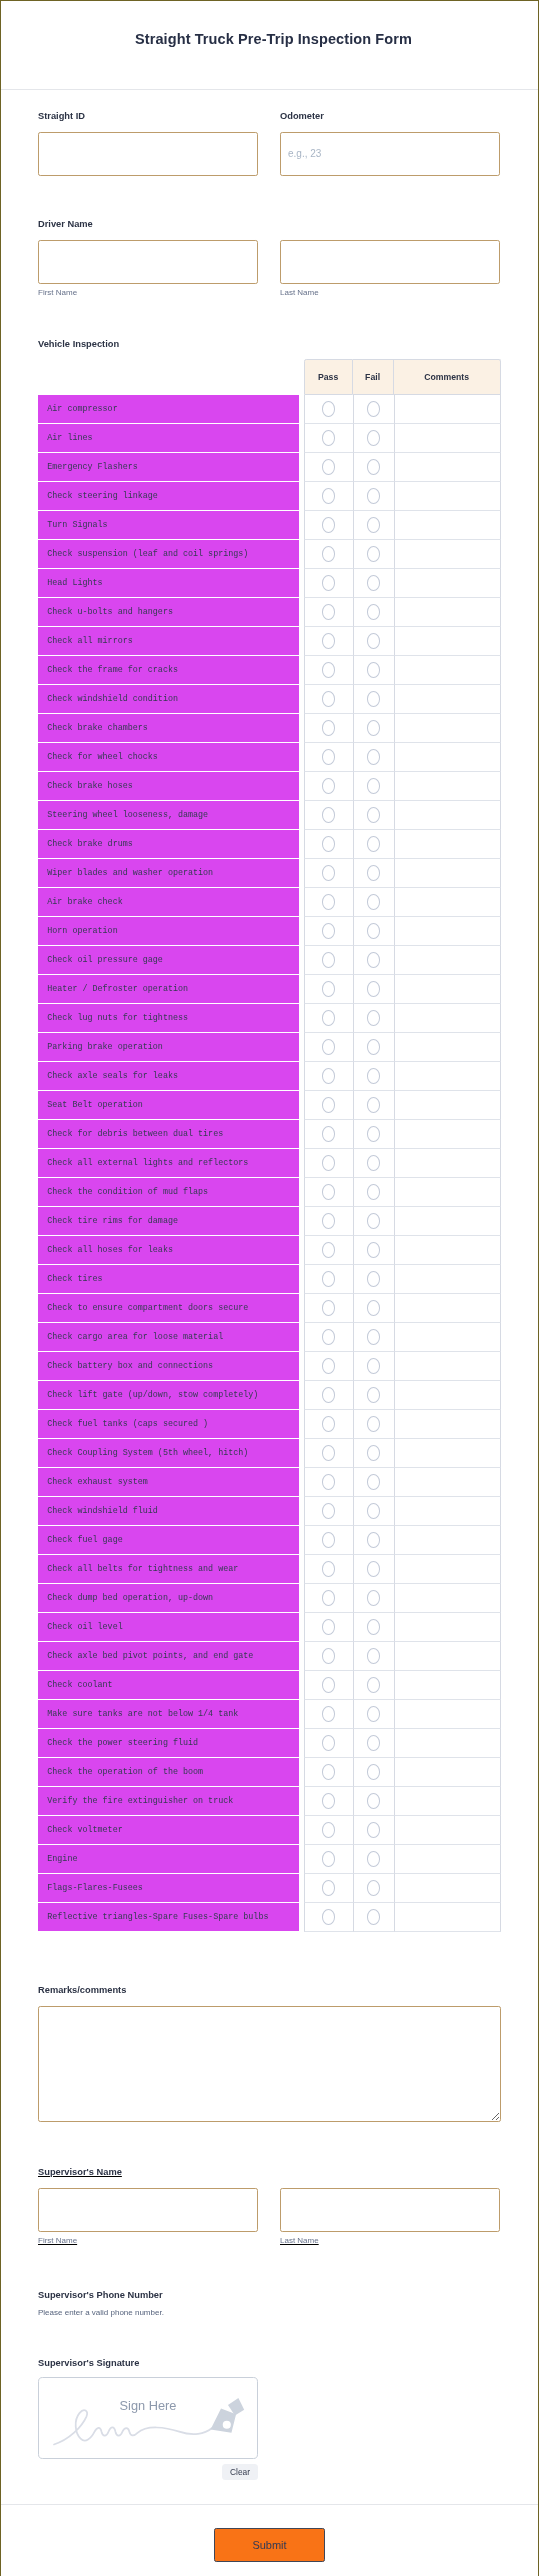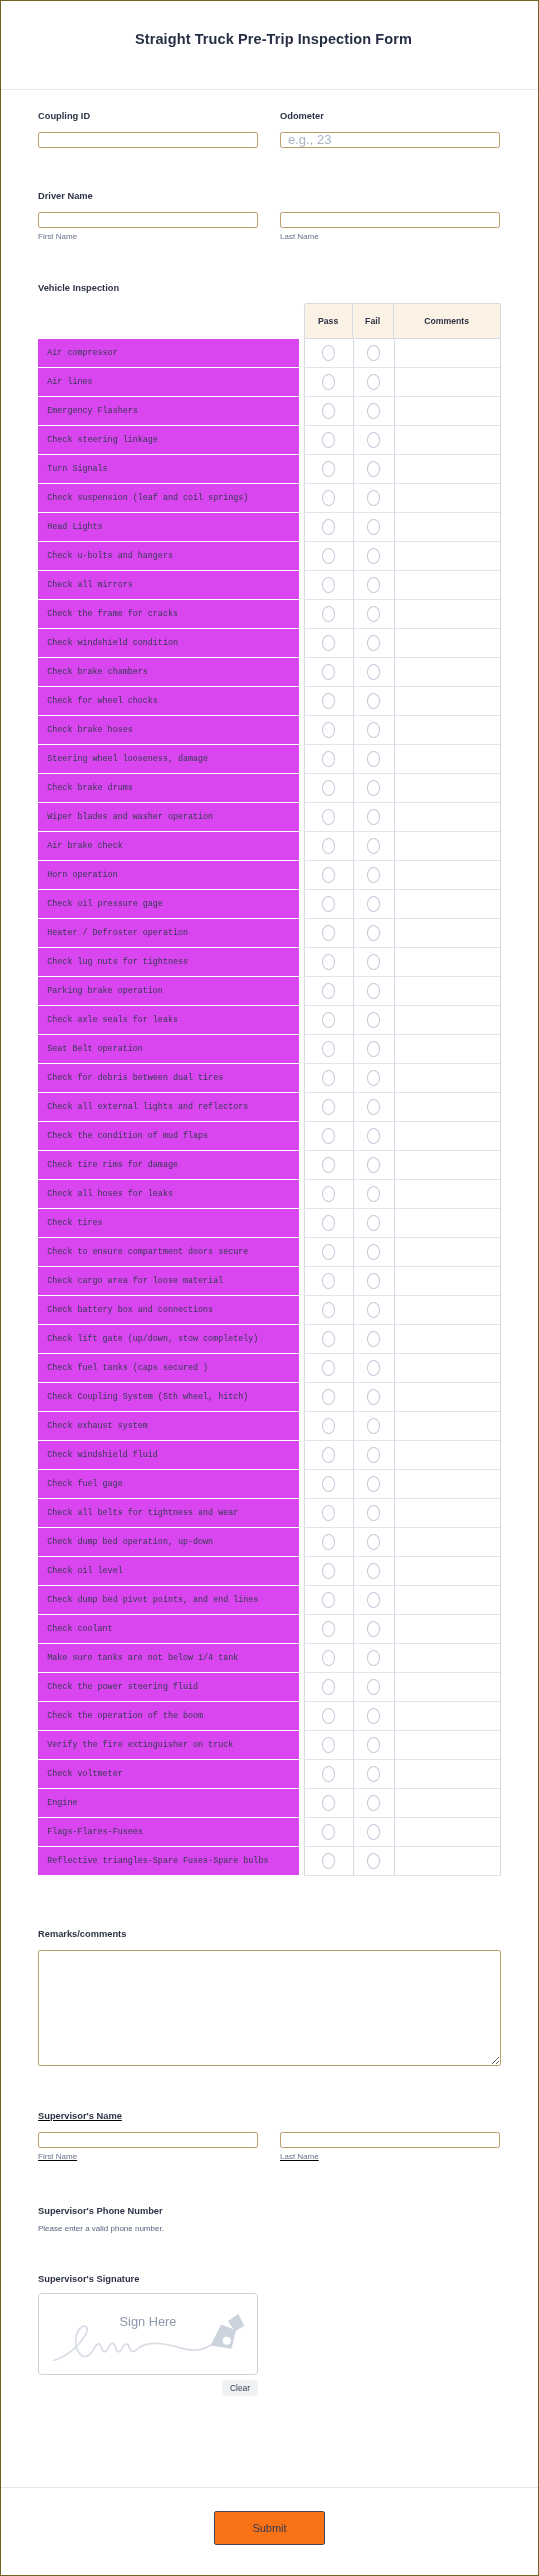--- a/index.html
+++ b/index.html
@@ -40,25 +40,25 @@
     color: #66718a;
     line-height: 10px;
     margin-top: 4.6px;
   }
 
   .field-row { display: flex; gap: 22px; }
   .field-col { width: 220px; }
 
   .text-input {
     width: 220px;
-    height: 16px;
+    height: 44px;
     border: 0.6px solid #bd9c6b;
     border-radius: 2.3px;
     background: #fff;
-    font-size: 13px;
+    font-size: 10px;
     color: #2c3345;
     padding: 0 7px;
     outline: none;
   }
   .text-input::placeholder { color: #a8b5c5; }
 
   .mt-label { margin-top: 9.3px; }
 
   .section-vehicle-odometer { margin-top: 21px; }
   .section-driver { margin-top: 43px; }
@@ -210,21 +210,21 @@
   <header class="form-header">
     <h1 class="form-title">Straight Truck Pre-Trip Inspection Form</h1>
   </header>
 
   <hr class="divider">
 
   <main class="form-body">
 
     <div class="field-row section-vehicle-odometer">
       <div class="field-col">
-        <div class="q-label">Coupling ID</div>
+        <div class="q-label">Straight ID</div>
         <input class="text-input mt-label" type="text" style="">
       </div>
       <div class="field-col">
         <div class="q-label">Odometer</div>
         <input class="text-input mt-label" type="text" placeholder="e.g., 23" style="">
       </div>
     </div>
 
     <div class="section-driver">
       <div class="q-label">Driver Name</div>
@@ -673,21 +673,21 @@
       <div class="row-label-cell">Check oil level</div>
       <div class="gutter-cell"></div>
       <div class="radio-cell">
         <span class="radio"></span>
       </div>
       <div class="radio-cell">
         <span class="radio"></span>
       </div>
       <div class="comment-cell"></div>
 
-      <div class="row-label-cell">Check dump bed pivot points, and end lines</div>
+      <div class="row-label-cell">Check axle bed pivot points, and end gate</div>
       <div class="gutter-cell"></div>
       <div class="radio-cell">
         <span class="radio"></span>
       </div>
       <div class="radio-cell">
         <span class="radio"></span>
       </div>
       <div class="comment-cell"></div>
 
       <div class="row-label-cell">Check coolant</div>

